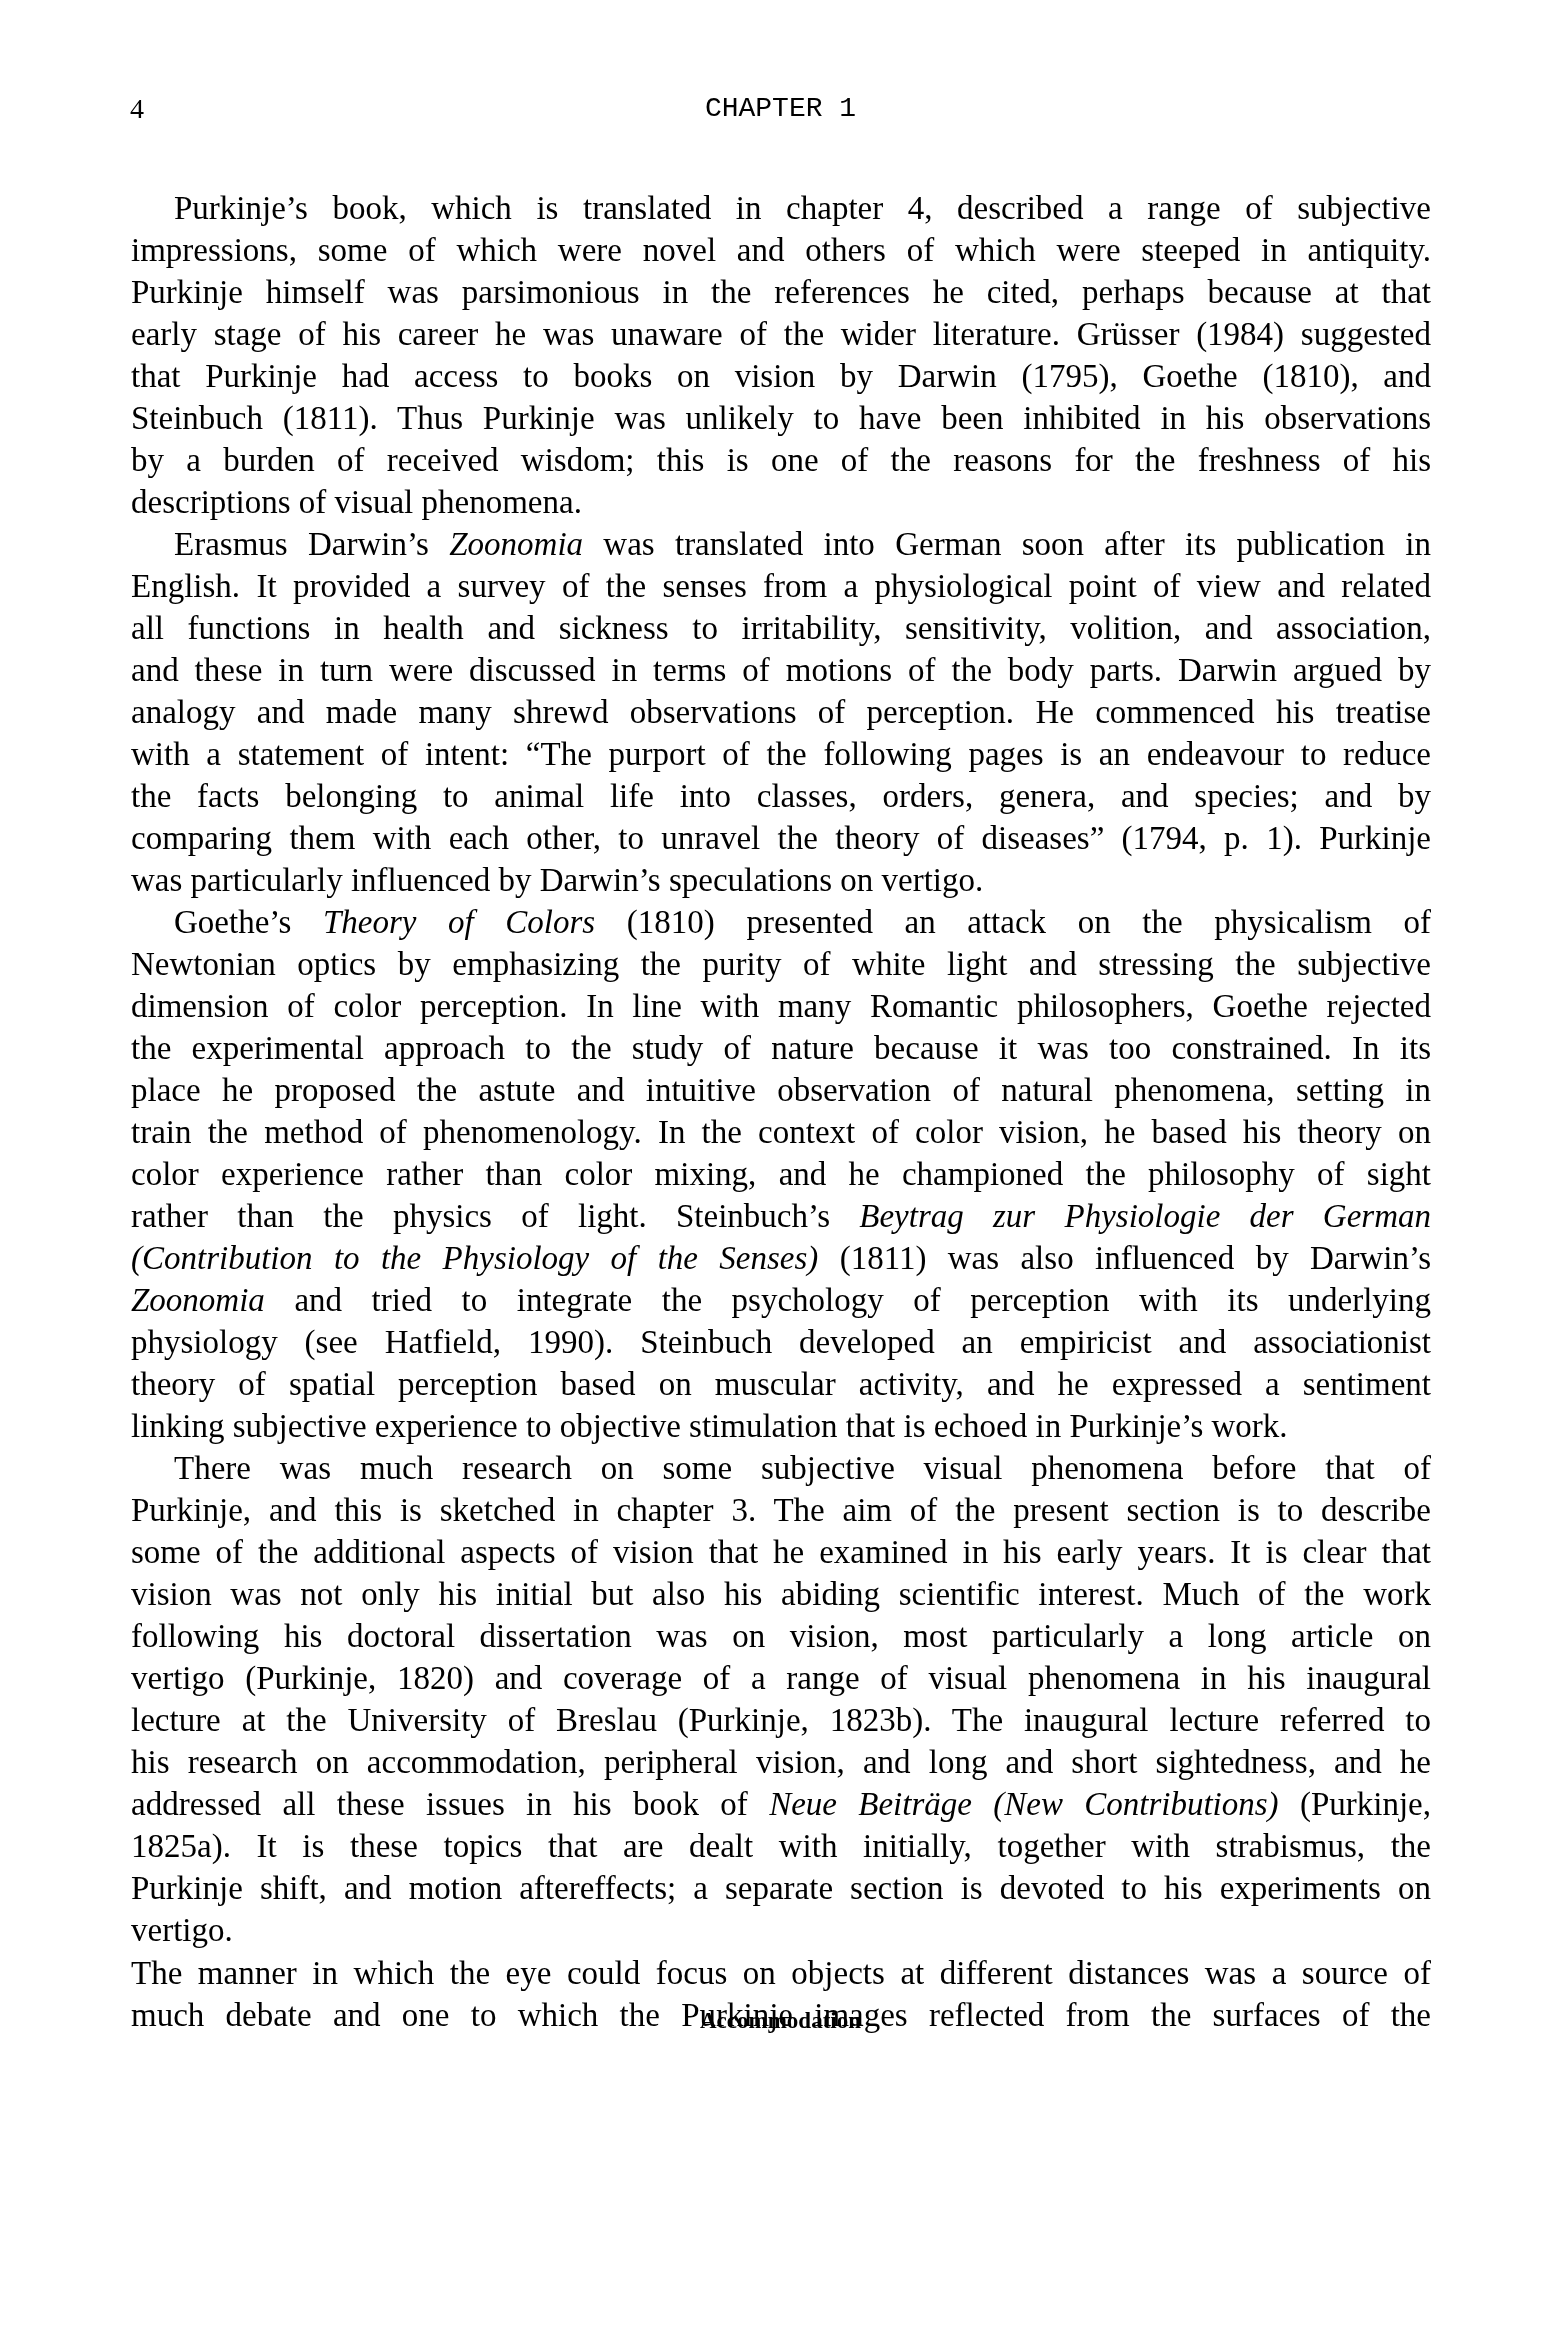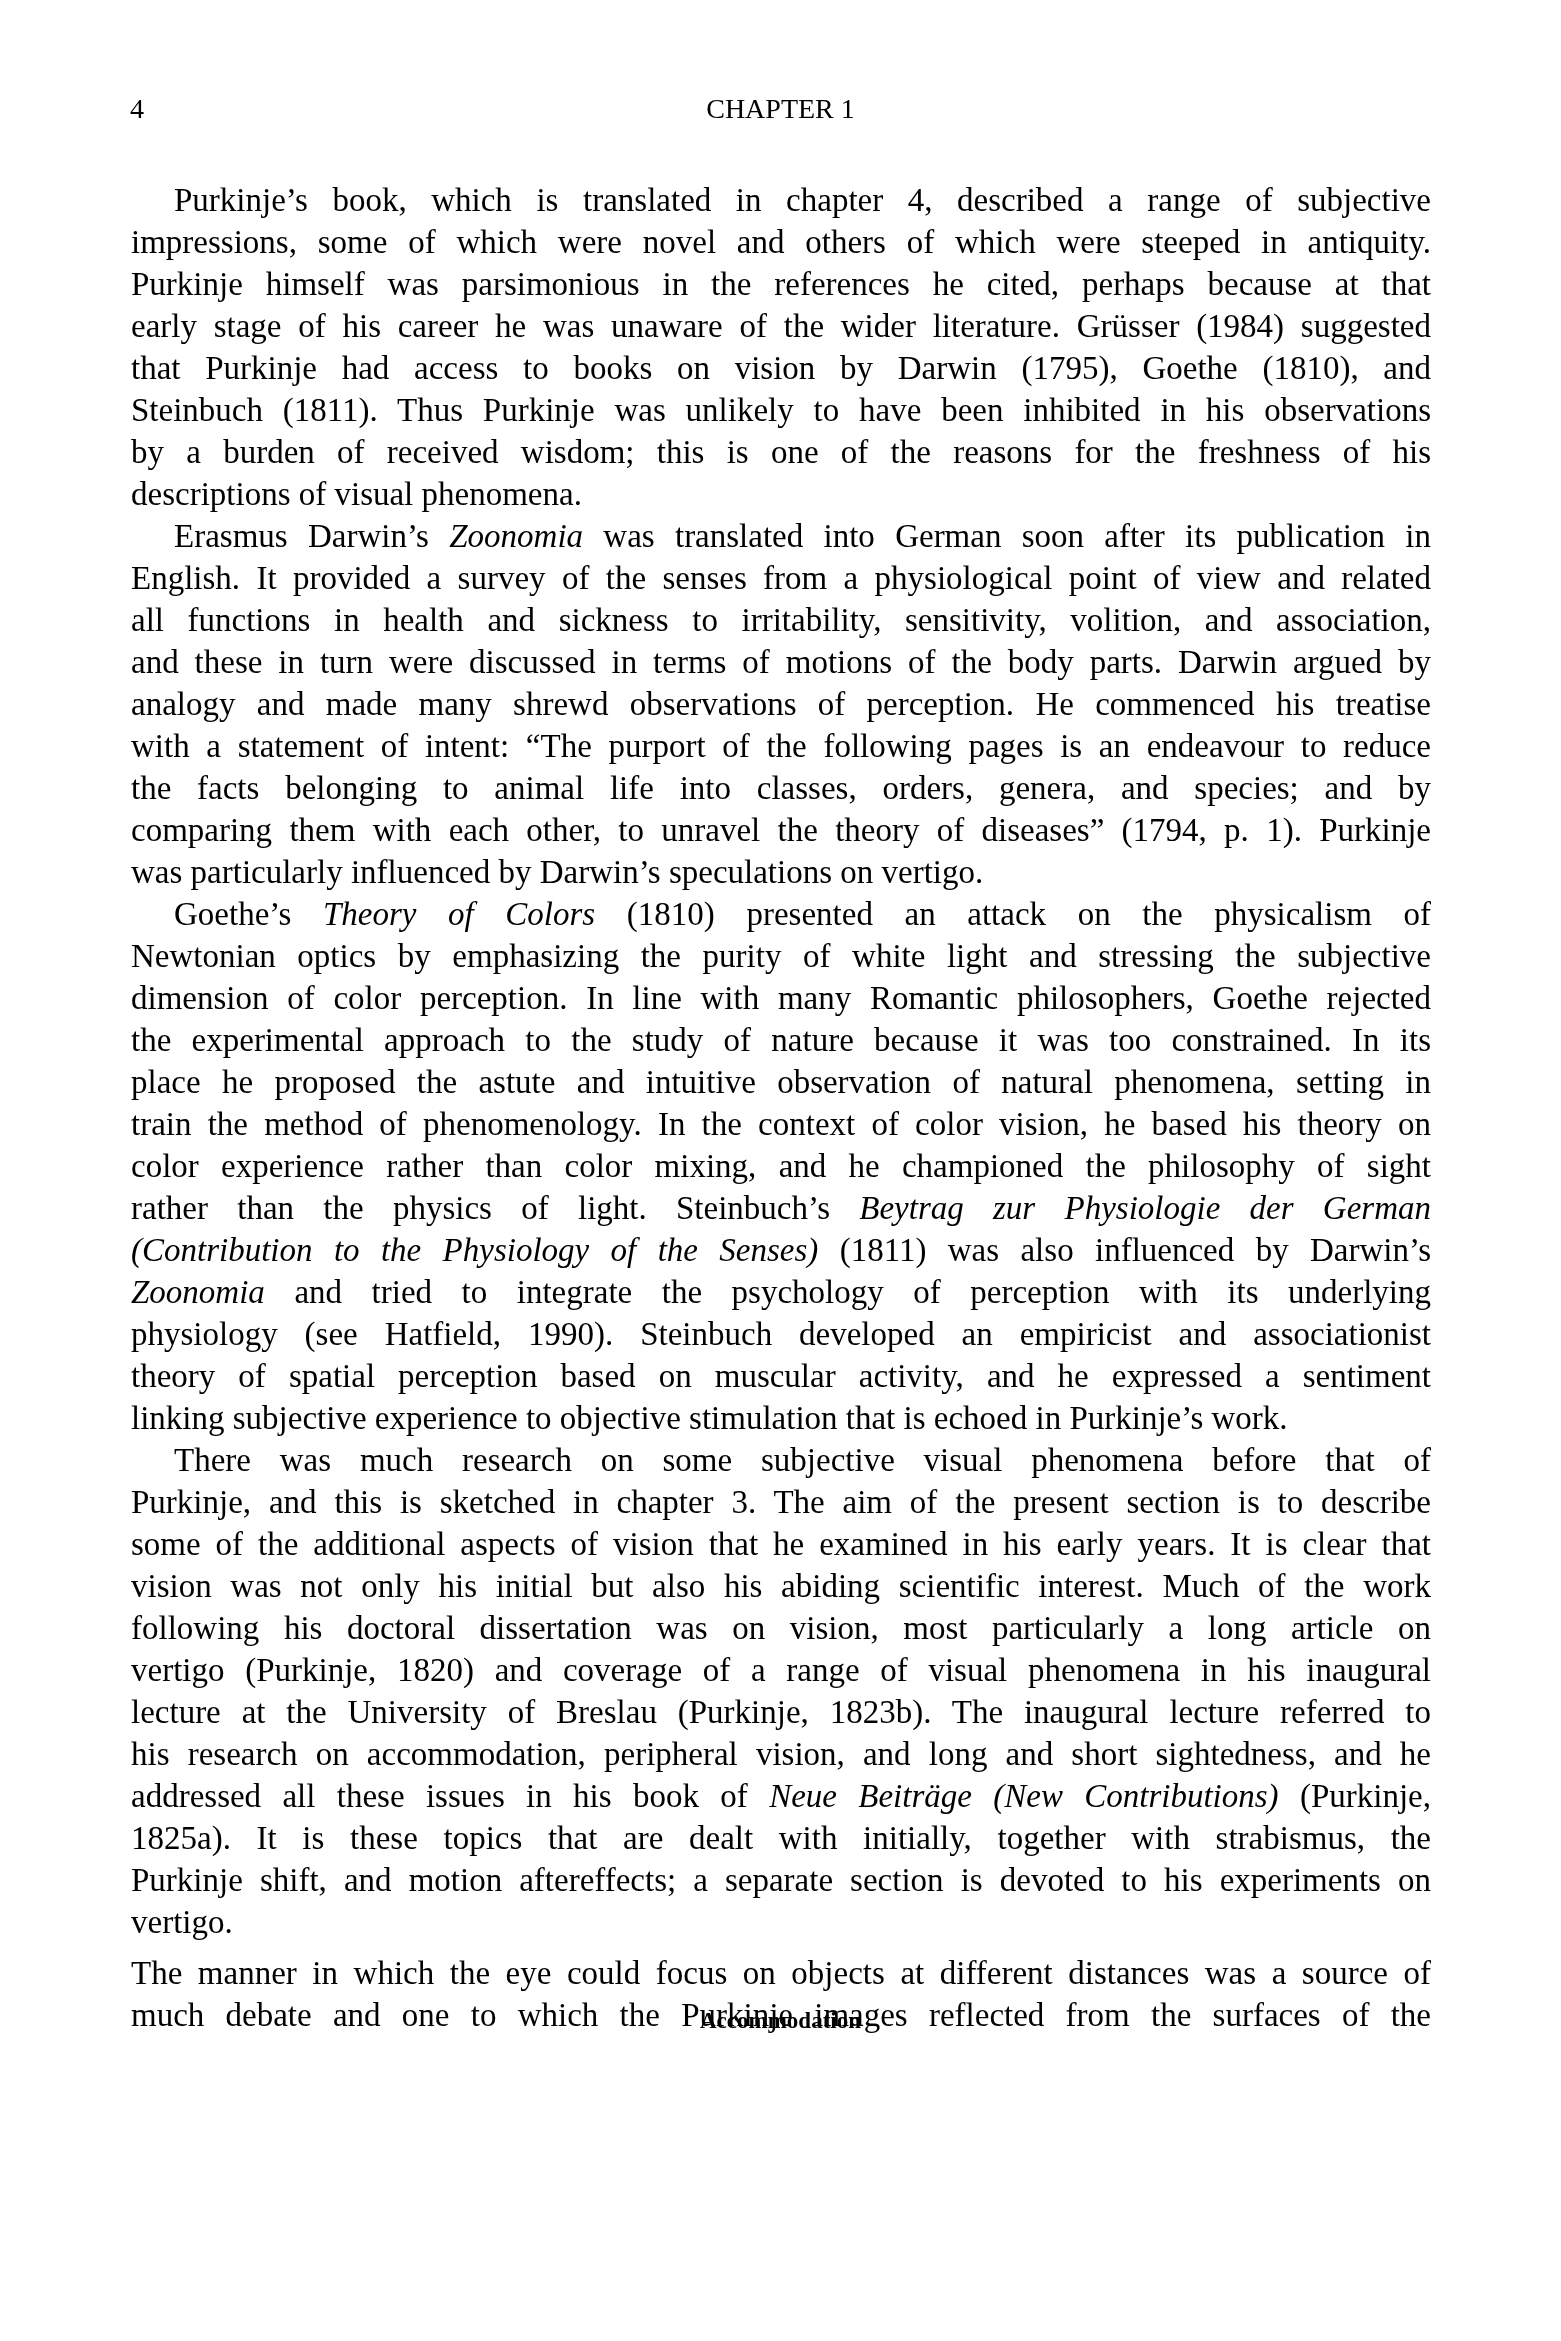--- a/index.html
+++ b/index.html
@@ -1,39 +1,39 @@
 <!DOCTYPE html>
 <html style="font-size:14px"><head>
 <meta charset="utf-8">
 <style>
   html, body { margin:0; padding:0; background:#ffffff; }
   body { width:1561px; height:2342px; position:relative; overflow:hidden;
          font-family:"Liberation Serif", "DejaVu Serif", serif; color:#000000; }
   .running-head { position:absolute; left:130px; top:90px; width:1301px; height:38px;
                   font-size:28px; line-height:38px; }
   .page-number { position:absolute; left:0; top:0; }
-  .chapter-label { position:absolute; left:0; right:0; top:0; text-align:center; }
+  .chapter-label { position:absolute; left:0; right:0; top:0; text-align:center;font-family:Liberation Mono, monospace; }
   .body-block { position:absolute; left:131px; width:1300px; font-size:33px; }
   .line { height:42px; line-height:42px; white-space:nowrap; overflow:visible;
           text-align:justify; text-align-last:justify; }
   .line.last { text-align:center; text-align-last:left; }
   .line.indent { padding-left:43px; }
   .seg.it { font-style:italic;margin-top:28px; }
   .heading { position:absolute; left:0; width:1561px; top:2000px; height:42px; line-height:42px;
              text-align:center; font-weight:bold; font-size:23px; }
 </style>
 </head>
 <body>
 
 <div class="running-head">
   <span class="page-number">4</span>
   <span class="chapter-label">CHAPTER 1</span>
 </div>
 
-<div class="body-block" id="main-body" style="top:179px;">
+<div class="body-block" id="main-body" style="top:187px;">
     <div>
       <div class="line indent"><span class="seg">Purkinje’s book, which is translated in chapter 4, described a range of subjective</span></div>
       <div class="line"><span class="seg">impressions, some of which were novel and others of which were steeped in antiquity.</span></div>
       <div class="line"><span class="seg">Purkinje himself was parsimonious in the references he cited, perhaps because at that</span></div>
       <div class="line"><span class="seg">early stage of his career he was unaware of the wider literature. Grüsser (1984) suggested</span></div>
       <div class="line"><span class="seg">that Purkinje had access to books on vision by Darwin (1795), Goethe (1810), and</span></div>
       <div class="line"><span class="seg">Steinbuch (1811). Thus Purkinje was unlikely to have been inhibited in his observations</span></div>
       <div class="line"><span class="seg">by a burden of received wisdom; this is one of the reasons for the freshness of his</span></div>
       <div class="line last"><span class="seg">descriptions of visual phenomena.</span></div>
     </div>

